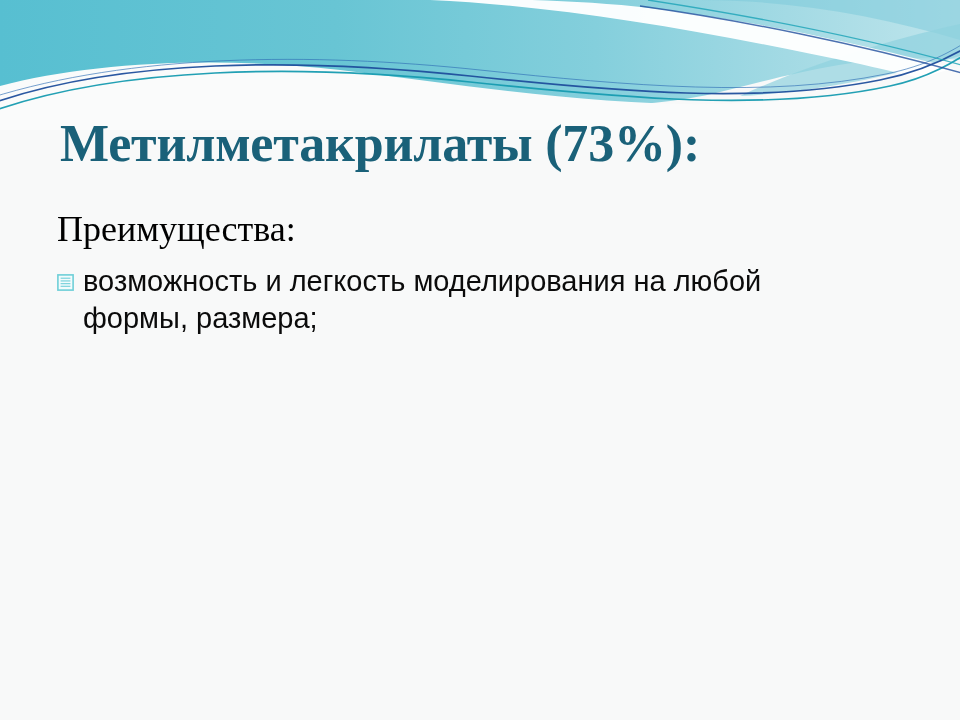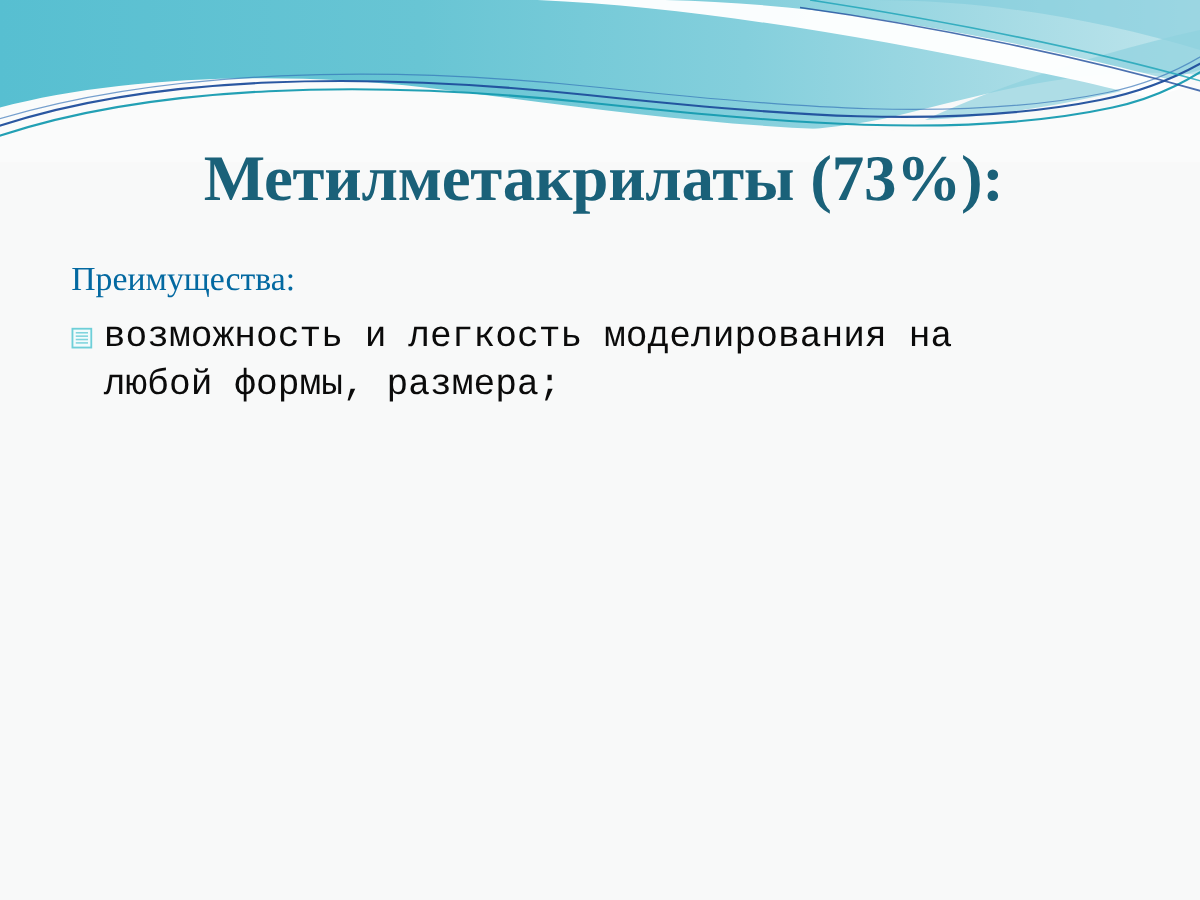--- a/index.html
+++ b/index.html
@@ -33,24 +33,23 @@
     overflow: hidden;
     pointer-events: none;
   }
   #header-decoration svg {
     display: block;
   }
 
   
   #title-block {
     position: absolute;
-    left: 48px;
+    left: 60px;
     top: 116px;
     width: 870px;
-    text-align: center;
   }
   #slide-title {
     margin: 0;
     font-family: "Liberation Serif", "DejaVu Serif", serif;
     font-size: 52px;
     font-weight: bold;
     line-height: 1.08;
     letter-spacing: -0.2px;
     color: #1a6179;
     white-space: nowrap;
@@ -60,23 +59,23 @@
   #body-block {
     position: absolute;
     left: 48px;
     top: 206px;
     width: 880px;
   }
 
   .para {
     margin: 0 0 3px 0;
     font-family: "Liberation Serif", "DejaVu Serif", serif;
-    font-size: 27px;
+    font-size: 36px;
     line-height: 1.30;
-    color: #0369a1;
+    color: #000000;
   }
   .para-plain {
     padding-left: 9px;
   }
   .para-dash {
     padding-left: 9px;
     text-indent: 0;
     padding-right: 40px;
   }
   .para-dash .wrap-indent {
@@ -95,21 +94,21 @@
     width: 17px;
     height: 17px;
     margin-top: 11px;
     margin-right: 9px;
     box-sizing: border-box;
   }
   .bullet-glyph svg { display: block; }
 
   .bullet-text {
     flex: 1 1 auto;
-    font-family: Liberation Mono, monospace;
+    font-family: Liberation Sans, sans-serif;
     font-size: 29px;
     line-height: 1.30;
     color: #0b0b0b;
     padding-right: 95px;
   }
 
   .gap-small { height: 7px; }
   .gap-med  { height: 10px; }
 </style>
 </head>

